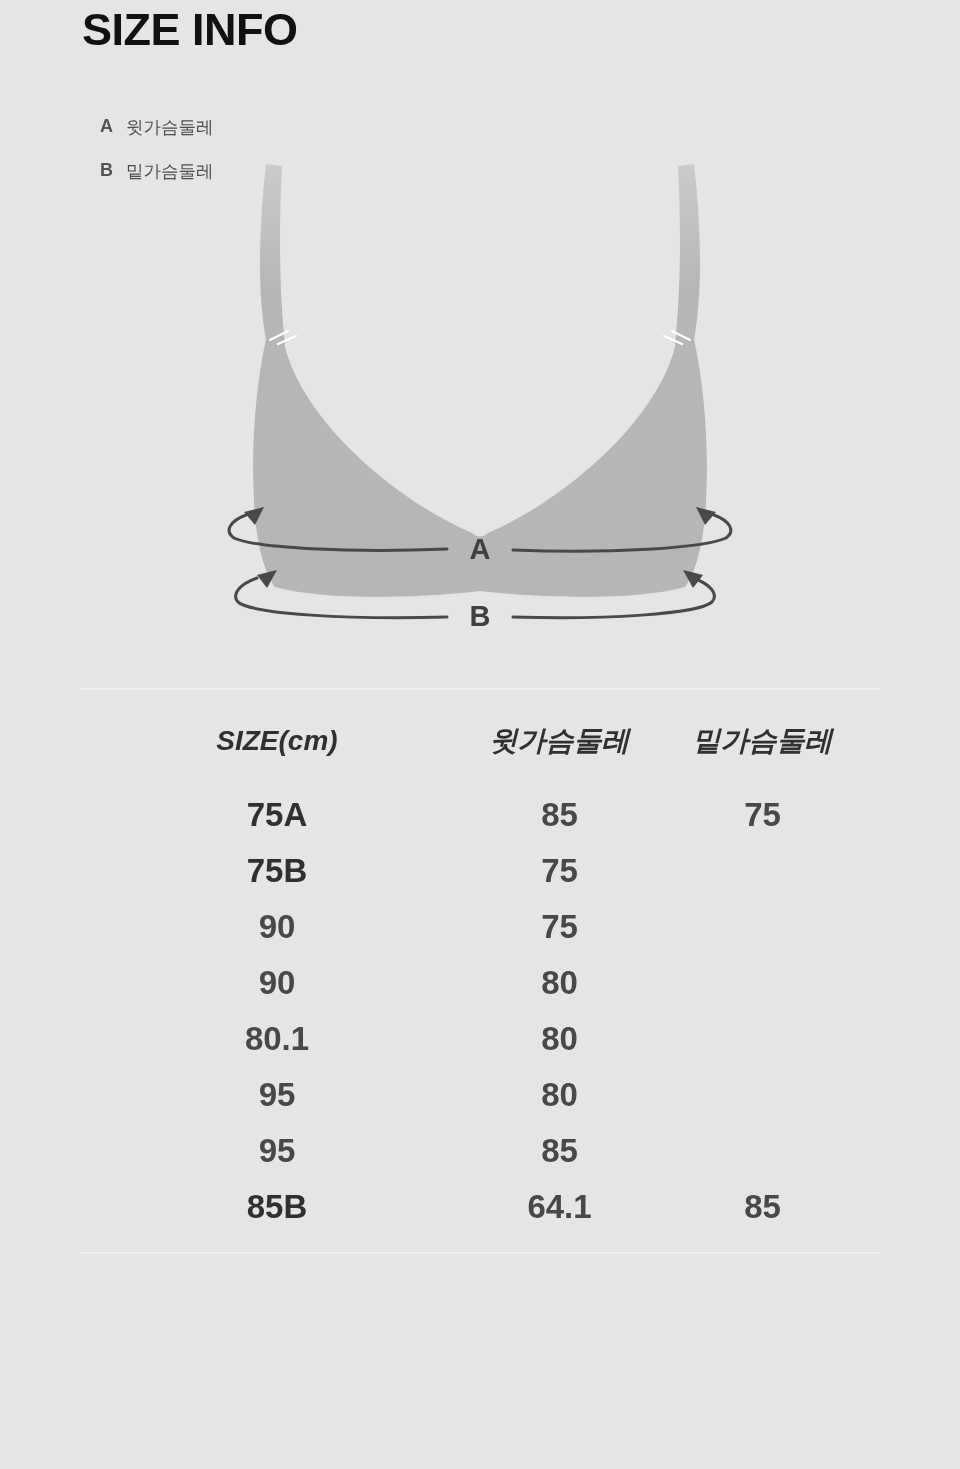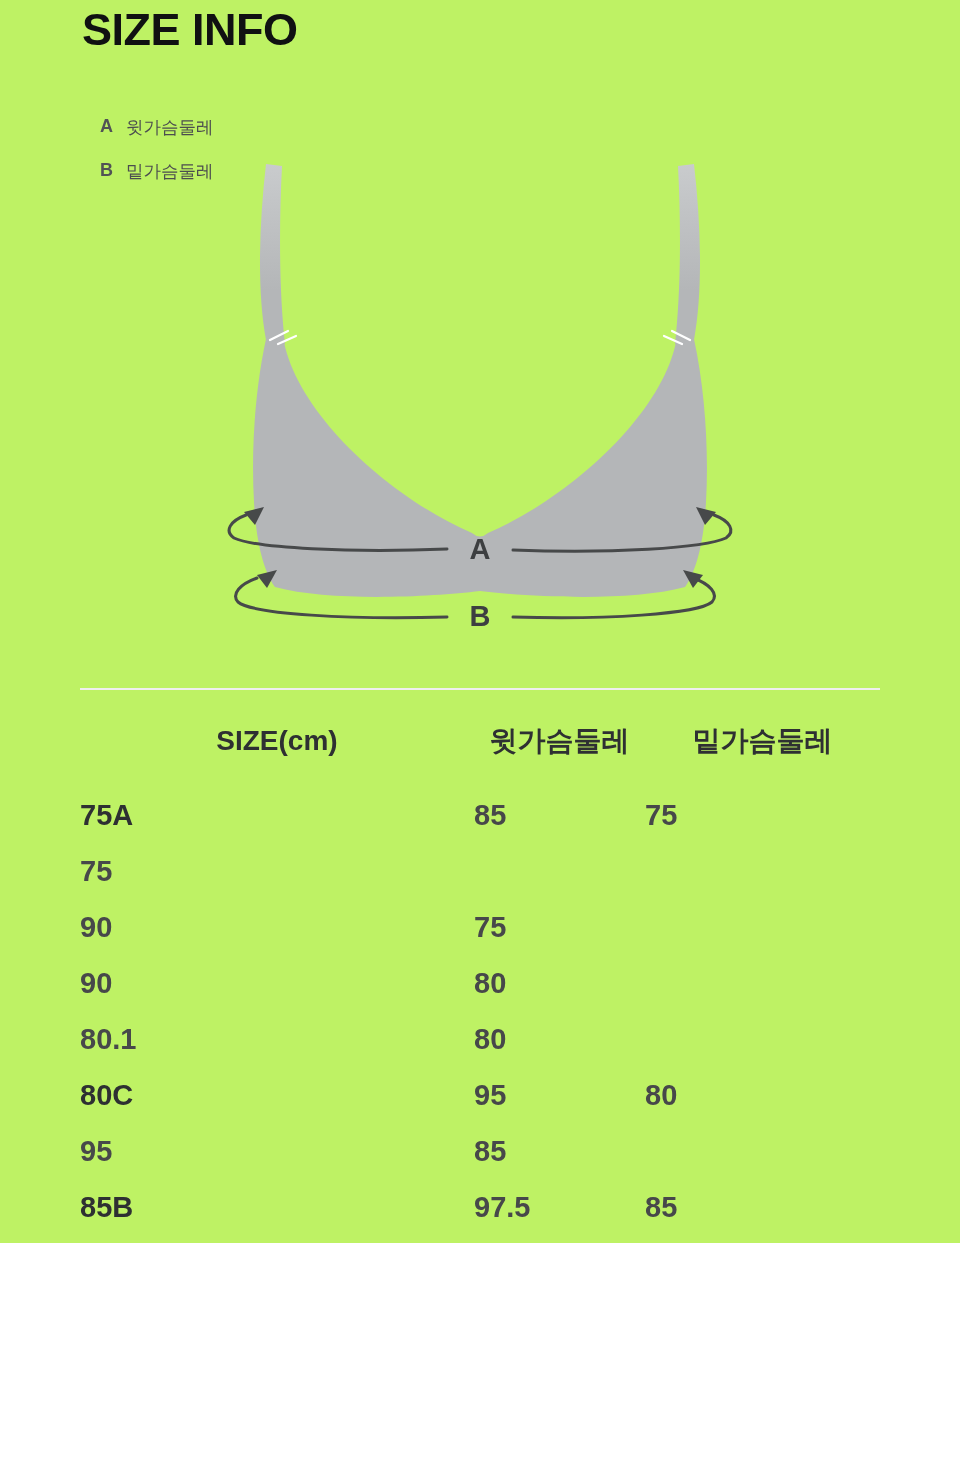--- a/index.html
+++ b/index.html
@@ -4,22 +4,22 @@
 <style>
   html, body {
     margin: 0;
     padding: 0;
     background: #ffffff;
     font-family: "Liberation Sans", "DejaVu Sans", sans-serif;
   }
   #page {
     position: relative;
     width: 960px;
-    height: 1243px;
-    background: #bef264;
+    height: 1469px;
+    background: #e5e5e5;
     overflow: hidden;
   }
   .page-title {
     position: absolute;
     left: 82px;
     top: 4px;
     font-size: 45px;
     font-weight: 700;
     letter-spacing: -0.5px;
     color: #101112;
@@ -81,35 +81,37 @@
     display: grid;
     grid-template-columns: 394px 171px 235px;
   }
   .thead .th {
     text-align: center;
     font-size: 28px;
     font-weight: 600;
     color: #2e3032;
     line-height: 38px;
     height: 38px;
+    font-style: italic;
   }
   .tbody {
     position: absolute;
     top: 787px;
     left: 0;
     width: 800px;
   }
   .trow {
     display: grid;
     grid-template-columns: 394px 171px 235px;
     height: 56px;
   }
   .trow .td {
+    text-align: center;
     line-height: 56px;
-    font-size: 29px;
+    font-size: 33px;
   }
   .td.size-cell {
     font-weight: 600;
     color: #2e3032;
   }
   .td.val-cell {
     font-weight: 700;
     color: #47484a;
   }
   svg text.measure-letter {
@@ -195,46 +197,46 @@
       <div class="th">윗가슴둘레</div>
       <div class="th">밑가슴둘레</div>
     </div>
     <div class="tbody">
       <div class="trow">
         <div class="td size-cell">75A</div>
         <div class="td val-cell">85</div>
         <div class="td val-cell">75</div>
       </div>
       <div class="trow">
+        <div class="td size-cell">75B</div>
         <div class="td val-cell">75</div>
       </div>
       <div class="trow">
         <div class="td val-cell">90</div>
         <div class="td val-cell">75</div>
       </div>
       <div class="trow">
         <div class="td val-cell">90</div>
         <div class="td val-cell">80</div>
       </div>
       <div class="trow">
         <div class="td val-cell">80.1</div>
         <div class="td val-cell">80</div>
       </div>
       <div class="trow">
-        <div class="td size-cell">80C</div>
         <div class="td val-cell">95</div>
         <div class="td val-cell">80</div>
       </div>
       <div class="trow">
         <div class="td val-cell">95</div>
         <div class="td val-cell">85</div>
       </div>
       <div class="trow">
         <div class="td size-cell">85B</div>
-        <div class="td val-cell">97.5</div>
+        <div class="td val-cell">64.1</div>
         <div class="td val-cell">85</div>
       </div>
     </div>
   </div>
 
   <div class="divider divider-bottom"></div>
 
 </div>
 
 </body></html>

